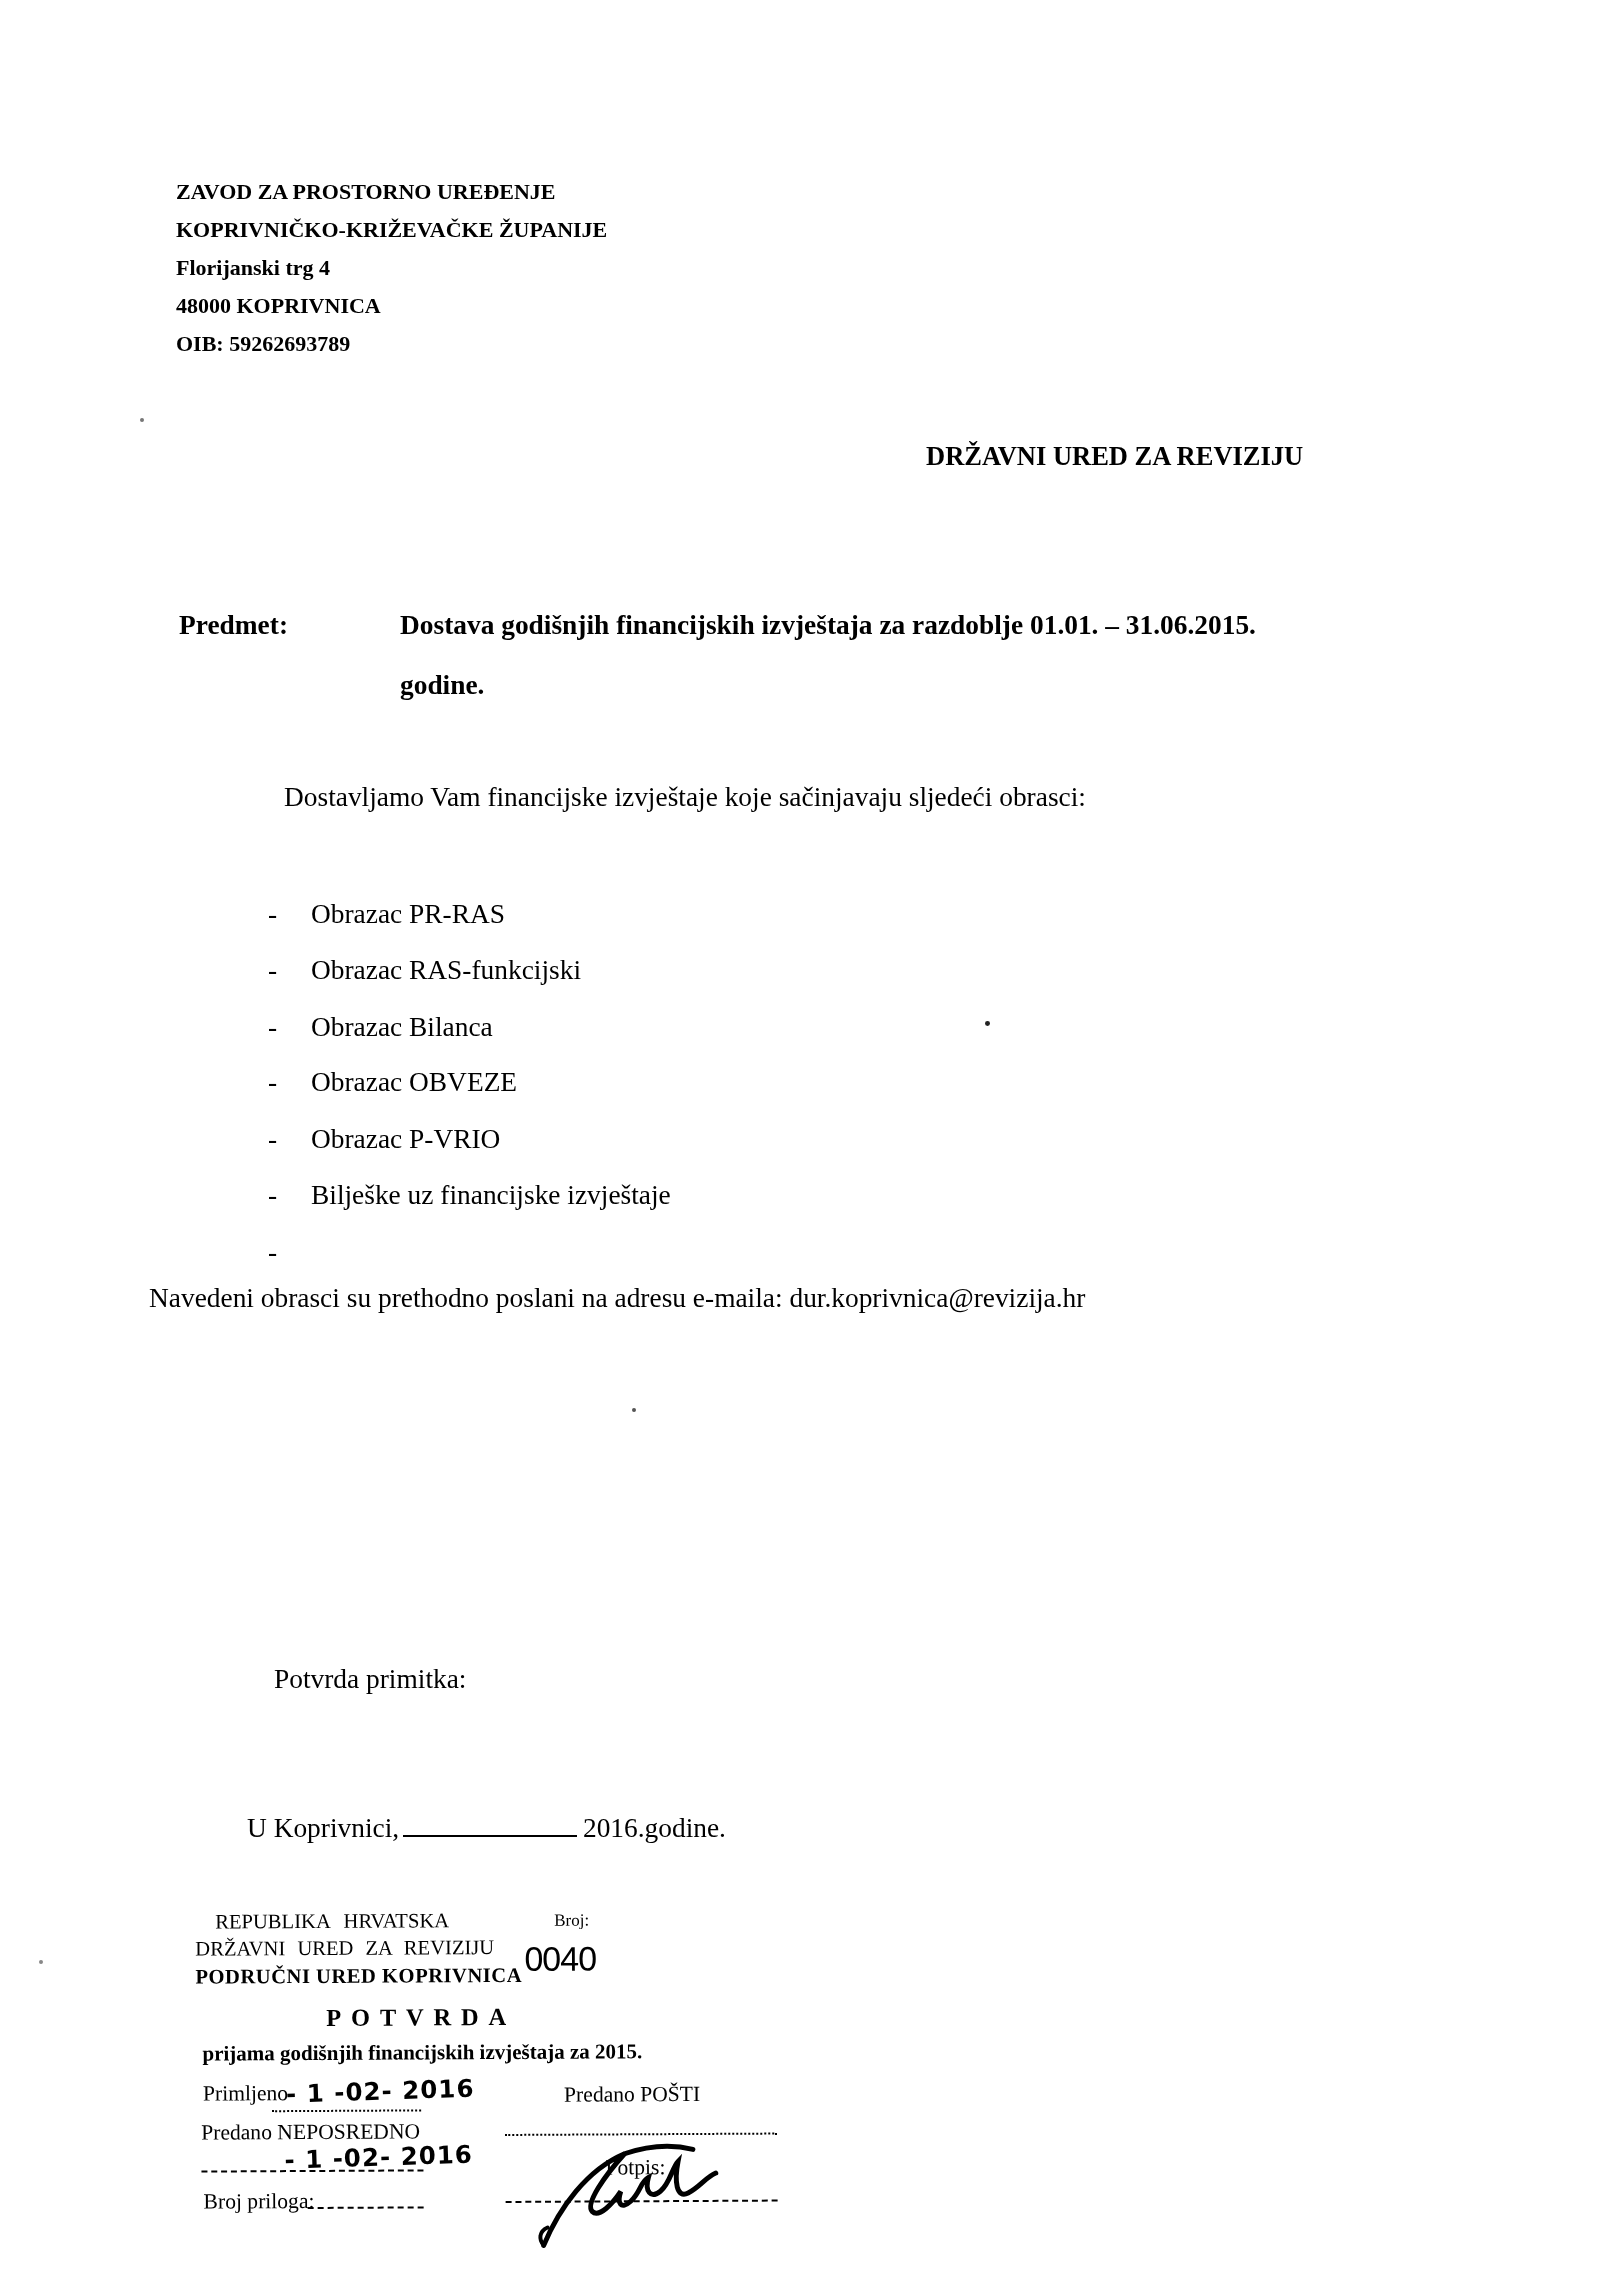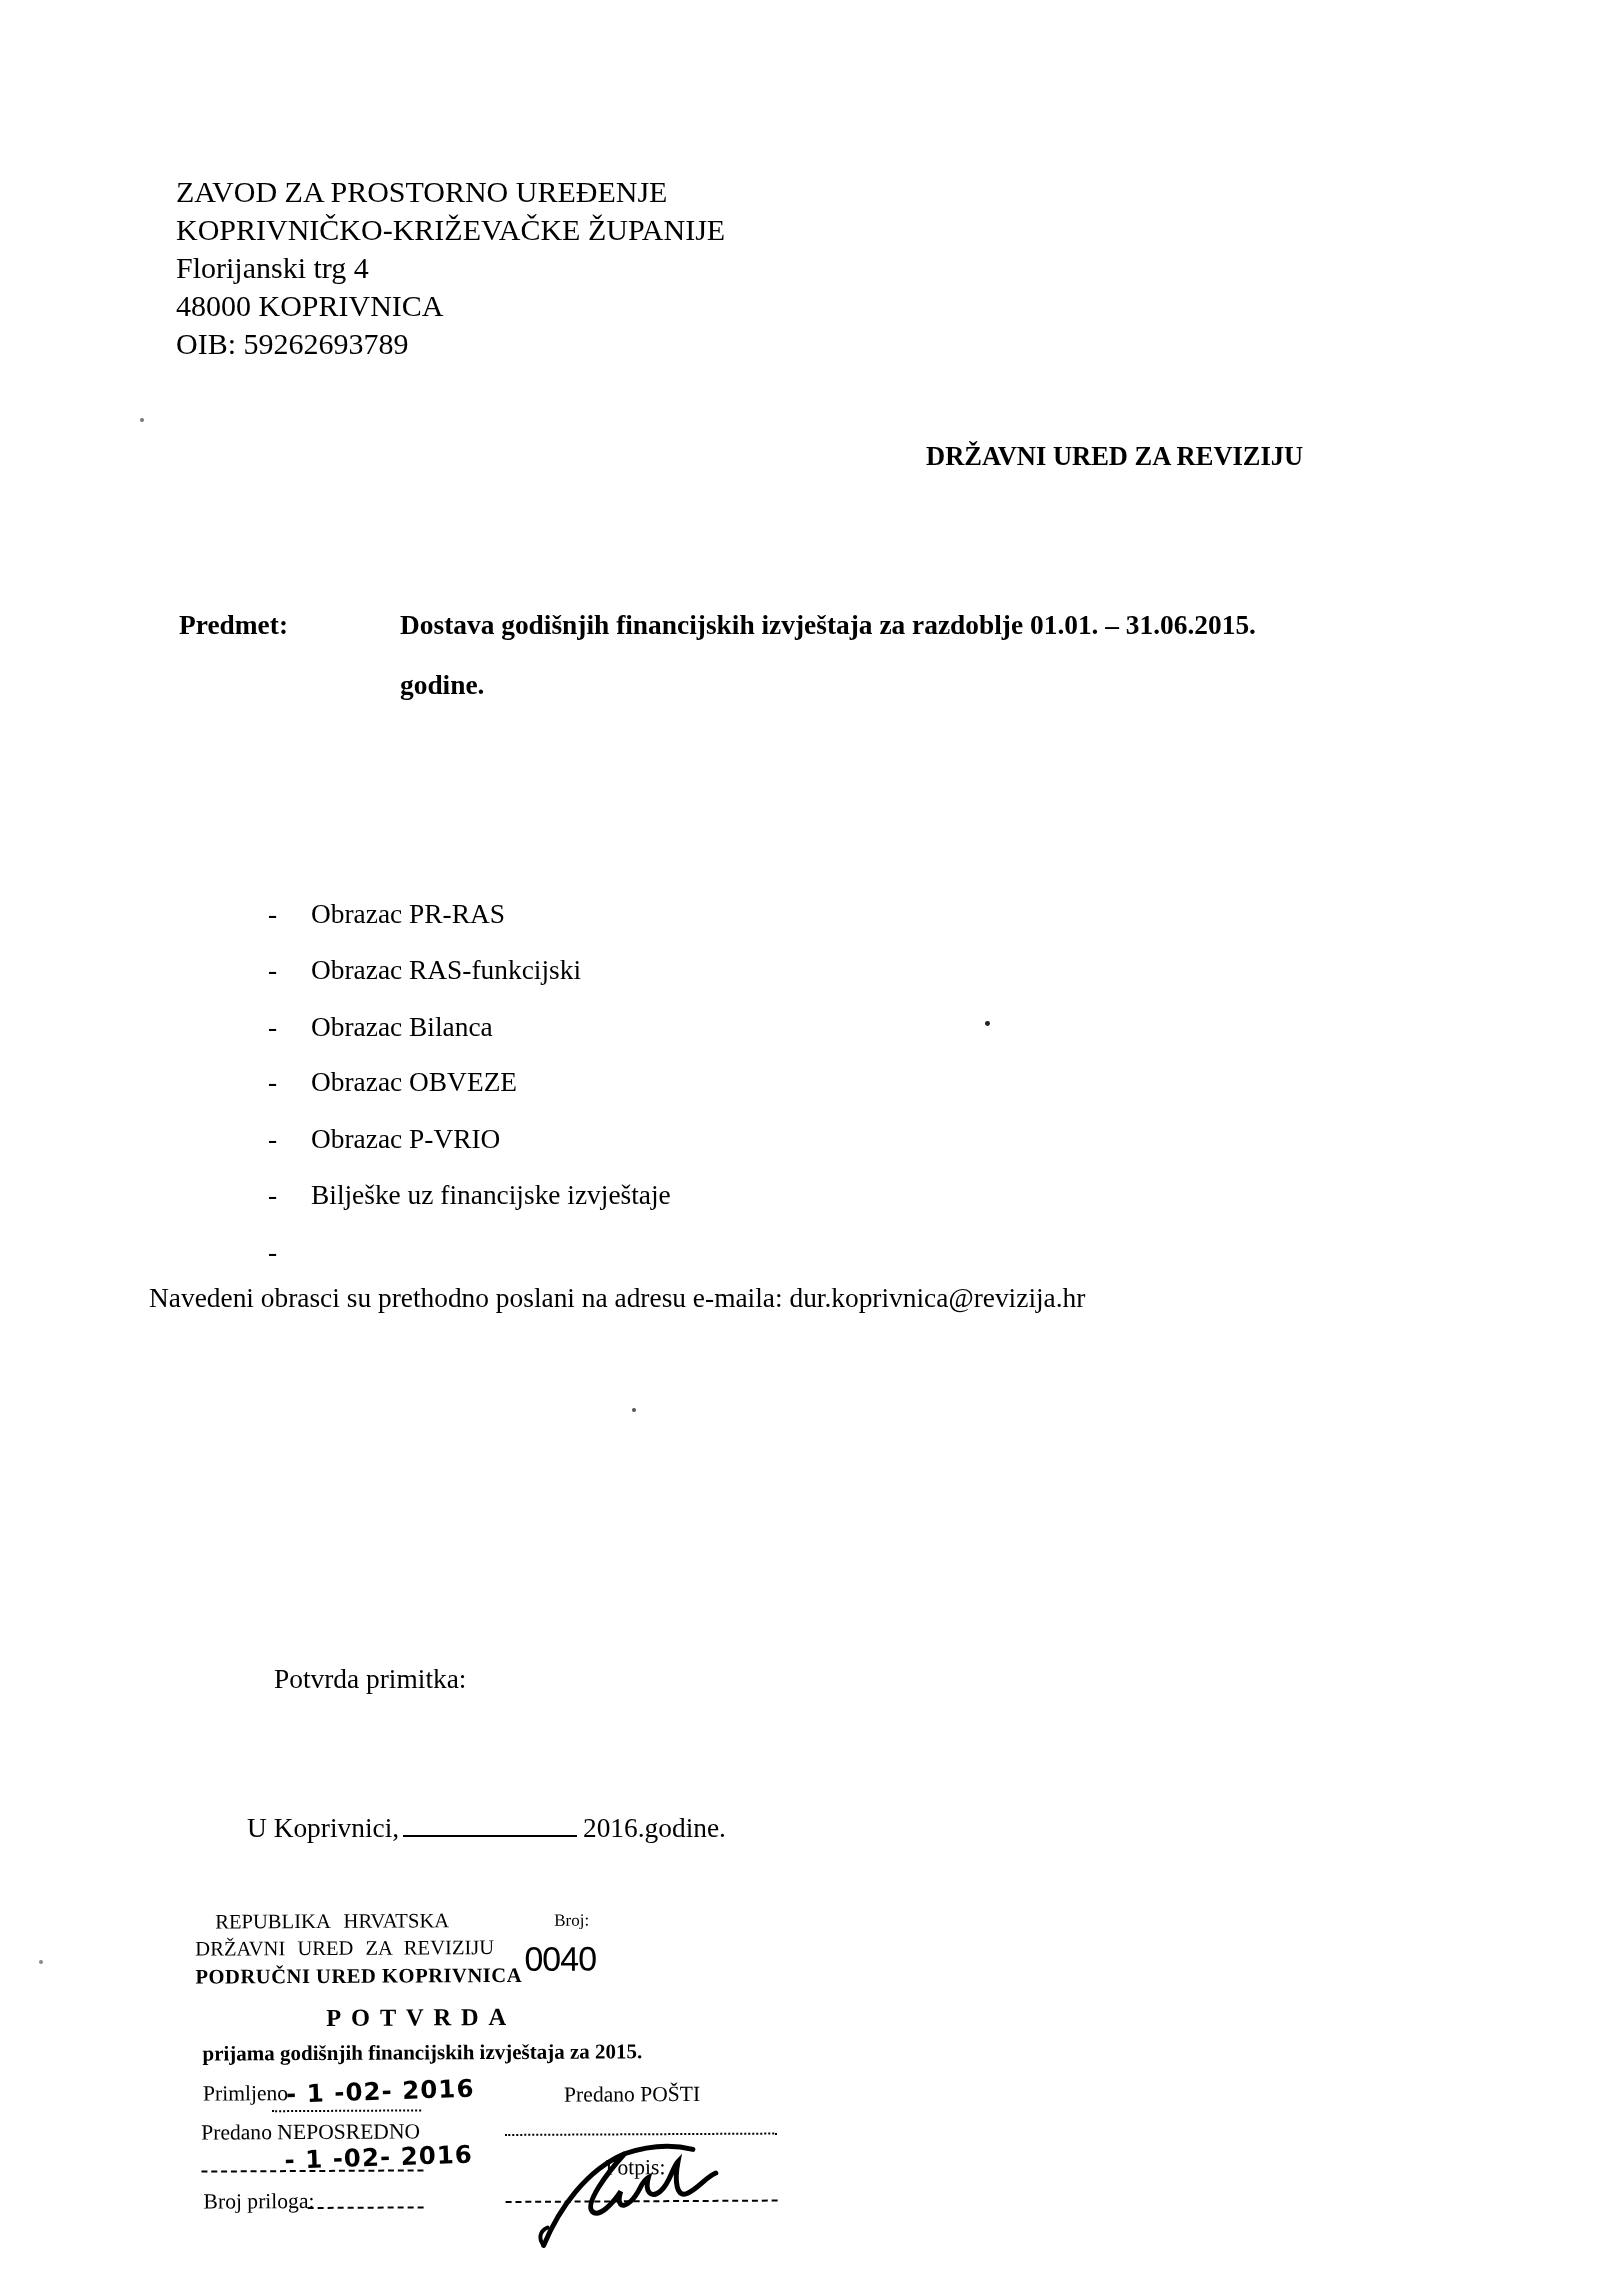--- a/index.html
+++ b/index.html
@@ -7,21 +7,21 @@
     position:relative;
     width:1620px;height:2292px;
     margin:0 auto;
     background:#ffffff;
     font-family:"Liberation Serif","DejaVu Serif",serif;
     color:#000;
     overflow:hidden;
   }
   .abs{position:absolute;}
   
-  .sender{left:176px;top:173px;font-weight:normal;font-size:30px;line-height:38px;white-space:nowrap;}
+  .sender{left:176px;top:173px;font-weight:bold;font-size:22px;line-height:38px;white-space:nowrap;}
   
   .recipient{left:926px;top:441px;font-weight:bold;font-size:26.5px;white-space:nowrap;}
   
   .subject-label{left:179px;top:610px;font-weight:bold;font-size:27.4px;}
   .subject-line1{left:400px;top:610px;font-weight:bold;font-size:27.4px;white-space:nowrap;}
   .subject-line2{left:400px;top:670px;font-weight:bold;font-size:27.4px;}
   
   .intro{left:284px;top:782px;font-size:27.4px;white-space:nowrap;}
   
   .list-row{left:268px;font-size:27.4px;white-space:nowrap;}
@@ -81,20 +81,21 @@
     <div>48000 KOPRIVNICA</div>
     <div>OIB: 59262693789</div>
   </div>
 
   <div class="abs recipient">DRŽAVNI URED ZA REVIZIJU</div>
 
   <div class="abs subject-label">Predmet:</div>
   <div class="abs subject-line1">Dostava godišnjih financijskih izvještaja za razdoblje 01.01. – 31.06.2015.</div>
   <div class="abs subject-line2">godine.</div>
 
+  <div class="abs intro">Dostavljamo Vam financijske izvještaje koje sačinjavaju sljedeći obrasci:</div>
 
   <div class="abs list-row" style="top:899px"><span class="dash">-</span><span>Obrazac PR-RAS</span></div>
   <div class="abs list-row" style="top:955px"><span class="dash">-</span><span>Obrazac RAS-funkcijski</span></div>
   <div class="abs list-row" style="top:1012px"><span class="dash">-</span><span>Obrazac Bilanca</span></div>
   <div class="abs list-row" style="top:1067px"><span class="dash">-</span><span>Obrazac OBVEZE</span></div>
   <div class="abs list-row" style="top:1124px"><span class="dash">-</span><span>Obrazac P-VRIO</span></div>
   <div class="abs list-row" style="top:1180px"><span class="dash">-</span><span>Bilješke uz financijske izvještaje</span></div>
   <div class="abs list-row" style="top:1237px"><span class="dash">-</span></div>
 
   <div class="abs note">Navedeni obrasci su prethodno poslani na adresu  e-maila: dur.koprivnica@revizija.hr</div>

